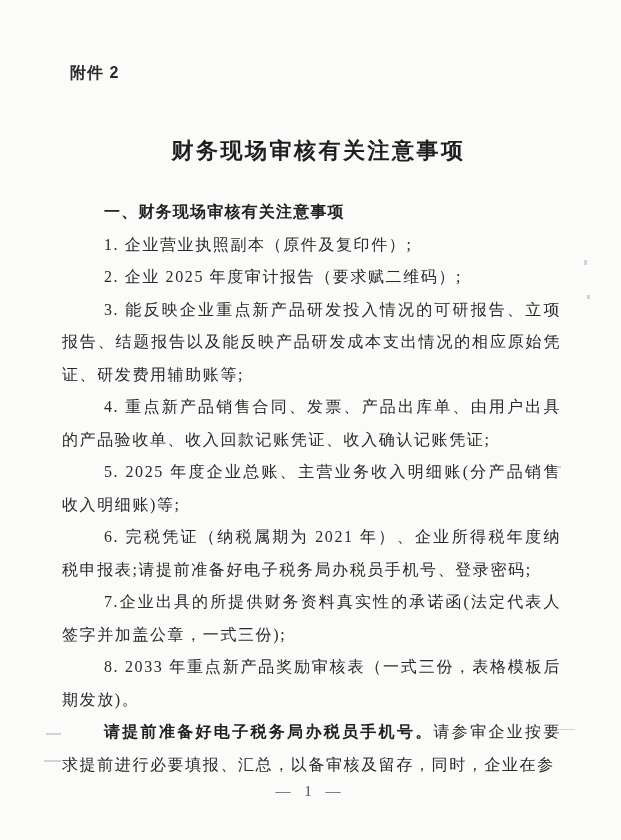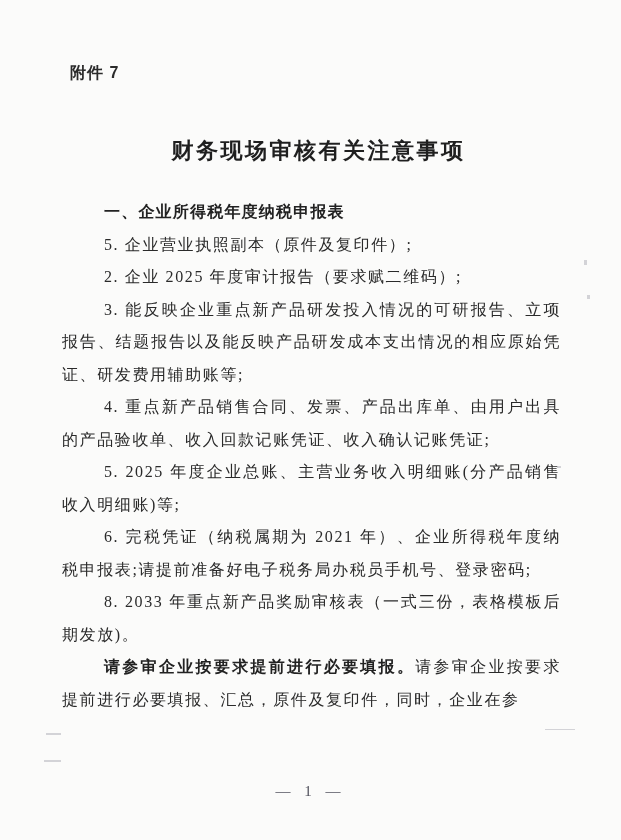--- a/index.html
+++ b/index.html
@@ -85,36 +85,37 @@
   .sa-3 { left: 557px; top: 466px; width: 4px; height: 2px; }
   .sa-4 { left: 46px;  top: 733px; width: 15px; height: 2px; }
   .sa-5 { left: 44px;  top: 760px; width: 17px; height: 2px; }
   .sa-6 { left: 545px; top: 729px; width: 30px; height: 1px; }
 </style>
 </head>
 <body>
 
 <div class="page">
 
-  <div class="attachment-label">附件 7</div>
+  <div class="attachment-label">附件 2</div>
 
   <h1 class="doc-title">财务现场审核有关注意事项</h1>
 
   <div class="content">
-    <p class="section-heading">一、企业所得税年度纳税申报表</p>
+    <p class="section-heading">一、财务现场审核有关注意事项</p>
 
-    <p class="list-item">5. 企业营业执照副本（原件及复印件）;</p>
+    <p class="list-item">1. 企业营业执照副本（原件及复印件）;</p>
     <p class="list-item">2. 企业 2025 年度审计报告（要求赋二维码）;</p>
     <p class="list-item">3. 能反映企业重点新产品研发投入情况的可研报告、立项报告、结题报告以及能反映产品研发成本支出情况的相应原始凭证、研发费用辅助账等;</p>
     <p class="list-item">4. 重点新产品销售合同、发票、产品出库单、由用户出具的产品验收单、收入回款记账凭证、收入确认记账凭证;</p>
     <p class="list-item">5. 2025 年度企业总账、主营业务收入明细账(分产品销售收入明细账)等;</p>
     <p class="list-item">6. 完税凭证（纳税属期为 2021 年）、企业所得税年度纳税申报表;请提前准备好电子税务局办税员手机号、登录密码;</p>
+    <p class="list-item">7.企业出具的所提供财务资料真实性的承诺函(法定代表人签字并加盖公章，一式三份);</p>
     <p class="list-item">8. 2033 年重点新产品奖励审核表（一式三份，表格模板后期发放)。</p>
 
-    <p class="closing-paragraph"><span class="closing-bold">请参审企业按要求提前进行必要填报。</span><span>请参审企业按要求提前进行必要填报、汇总，原件及复印件，同时，企业在参</span></p>
+    <p class="closing-paragraph"><span class="closing-bold">请提前准备好电子税务局办税员手机号。</span><span>请参审企业按要求提前进行必要填报、汇总，以备审核及留存，同时，企业在参</span></p>
   </div>
 
   <div class="page-number">— 1 —</div>
 
   <div class="scan-artifact sa-1"></div>
   <div class="scan-artifact sa-2"></div>
   <div class="scan-artifact sa-3"></div>
   <div class="scan-artifact sa-4"></div>
   <div class="scan-artifact sa-5"></div>
   <div class="scan-artifact sa-6"></div>

